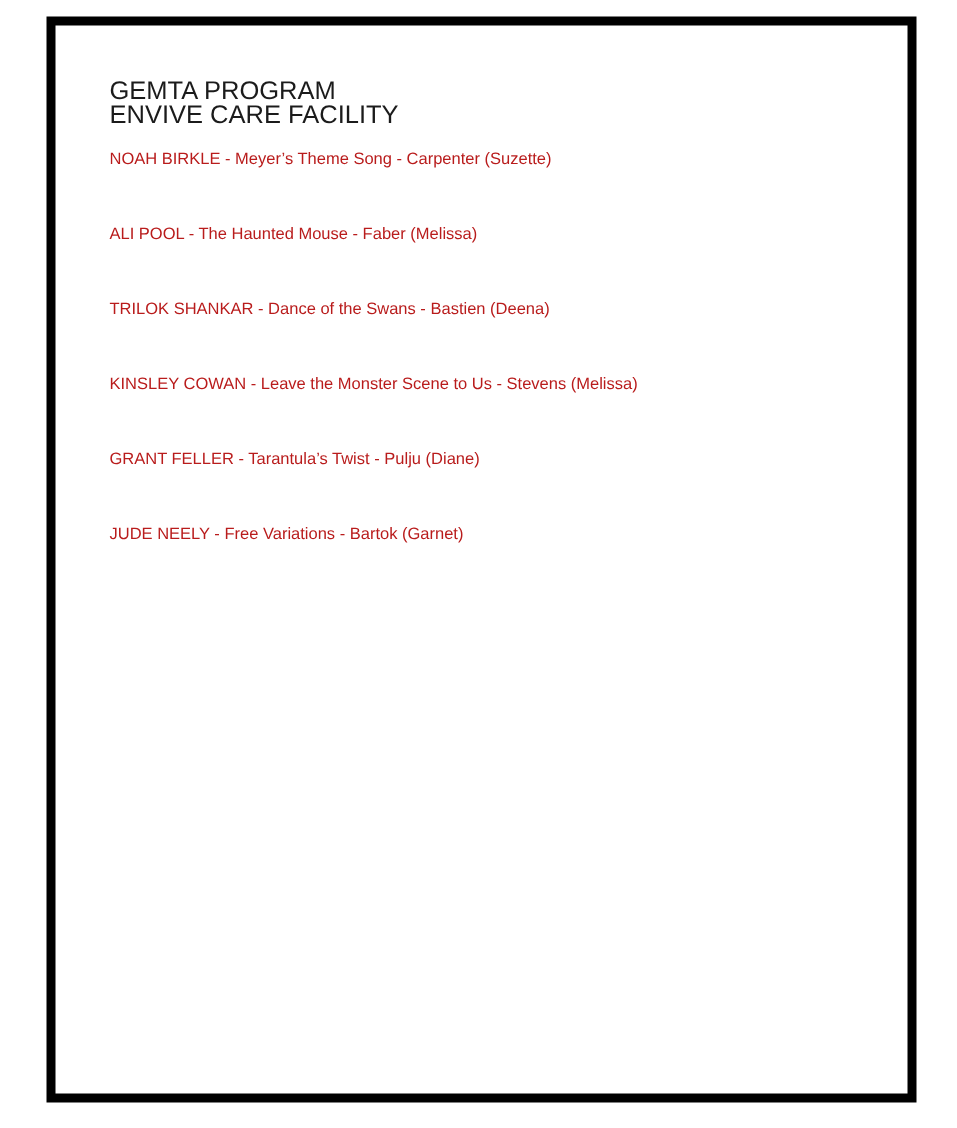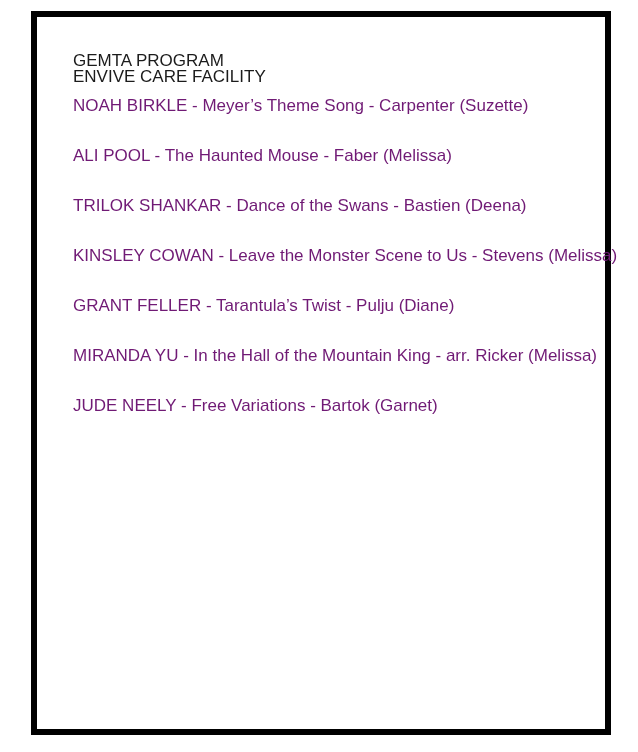--- a/index.html
+++ b/index.html
@@ -29,24 +29,24 @@
   .header-line {
     font-size: 17px;
     line-height: 16px;
     color: #1b1b1b;
     white-space: pre;
   }
   .entries {
     margin: 0;
   }
   .entry {
-    font-size: 17px;
+    font-size: 11px;
     line-height: 16px;
     margin-top: 34px;
-    color: #701a75;
+    color: #b91c1c;
     white-space: pre;
   }
   .entry:first-of-type {
     margin-top: 13px;
   }
 </style>
 </head>
 <body>
 
 <div class="canvas">
@@ -70,19 +70,18 @@
 
         <div class="entry">TRILOK SHANKAR - Dance of the Swans - Bastien (Deena)</div>
 
         <div class="entry">KINSLEY COWAN - Leave the Monster Scene to Us - Stevens (Melissa)</div>
 
 
         <div class="entry">GRANT FELLER - Tarantula’s Twist - Pulju (Diane)</div>
 
 
 
-        <div class="entry">MIRANDA YU - In the Hall of the Mountain King - arr. Ricker (Melissa)</div>
 
         <div class="entry">JUDE NEELY - Free Variations - Bartok (Garnet)</div>
       </div>
 
   </div>
 </div>
 
 </body></html>

